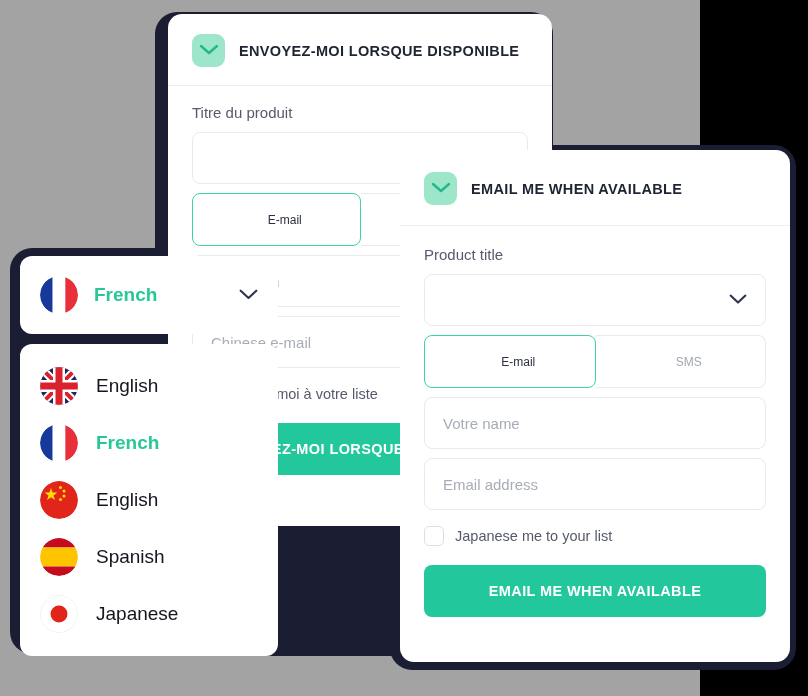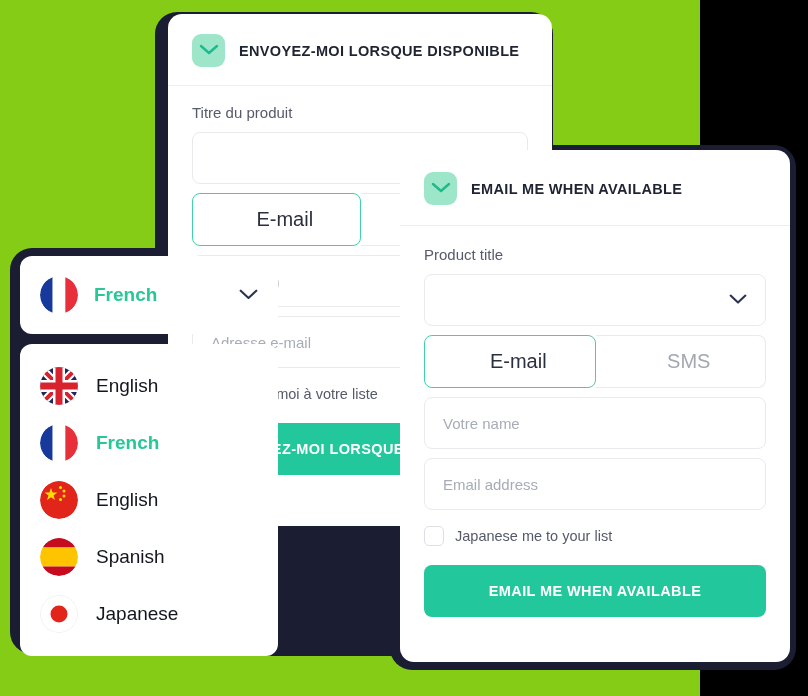--- a/index.html
+++ b/index.html
@@ -10,21 +10,21 @@
     height: 696px;
     overflow: hidden;
     background: #000000;
     font-family: "Liberation Sans", "DejaVu Sans", sans-serif;
   }
 
   #stage {
     position: relative;
     width: 700px;
     height: 696px;
-    background: #84cc16;
+    background: #a3a3a3;
   }
 
   
   .shadow-plate {
     position: absolute;
     background: #1b1d32;
     border-radius: 22px;
   }
   .shadow-plate.sp-left  { left: 155px; top: 12px;  width: 398px; height: 644px; }
   .shadow-plate.sp-right { left: 390px; top: 145px; width: 406px; height: 525px; }
@@ -102,21 +102,21 @@
   .tabs {
     display: flex;
     margin-top: 9px;
   }
   .tab {
     flex: 1;
     height: 53px;
     display: flex;
     align-items: center;
     justify-content: center;
-    font-size: 20px;
+    font-size: 12px;
     border: 1px solid #e8eaee;
     background: #fff;
     padding-left: 17px;
   }
   .tab:first-child { border-radius: 8px 0 0 8px; }
   .tab:last-child  { border-radius: 0 8px 8px 0; border-left: none; }
   .tab.active {
     border: 1.6px solid #3fd2a8;
     border-radius: 8px;
     color: #2b3040;
@@ -279,21 +279,21 @@
       <div class="tabs">
         <div class="tab active">E-mail</div>
         <div class="tab inactive">SMS</div>
       </div>
 
       <div class="text-input">
         <span>Votre nom</span>
       </div>
 
       <div class="text-input">
-        <span>Adresse e-mail</span>
+        <span>Chinese e-mail</span>
       </div>
 
       <div class="check-row">
         <span class="checkbox"></span>
         <span class="check-label">Ajoutez-moi à votre liste</span>
       </div>
 
       <button class="cta">ENVOYEZ-MOI LORSQUE DISPONIBLE</button>
     </div>
   </div>

